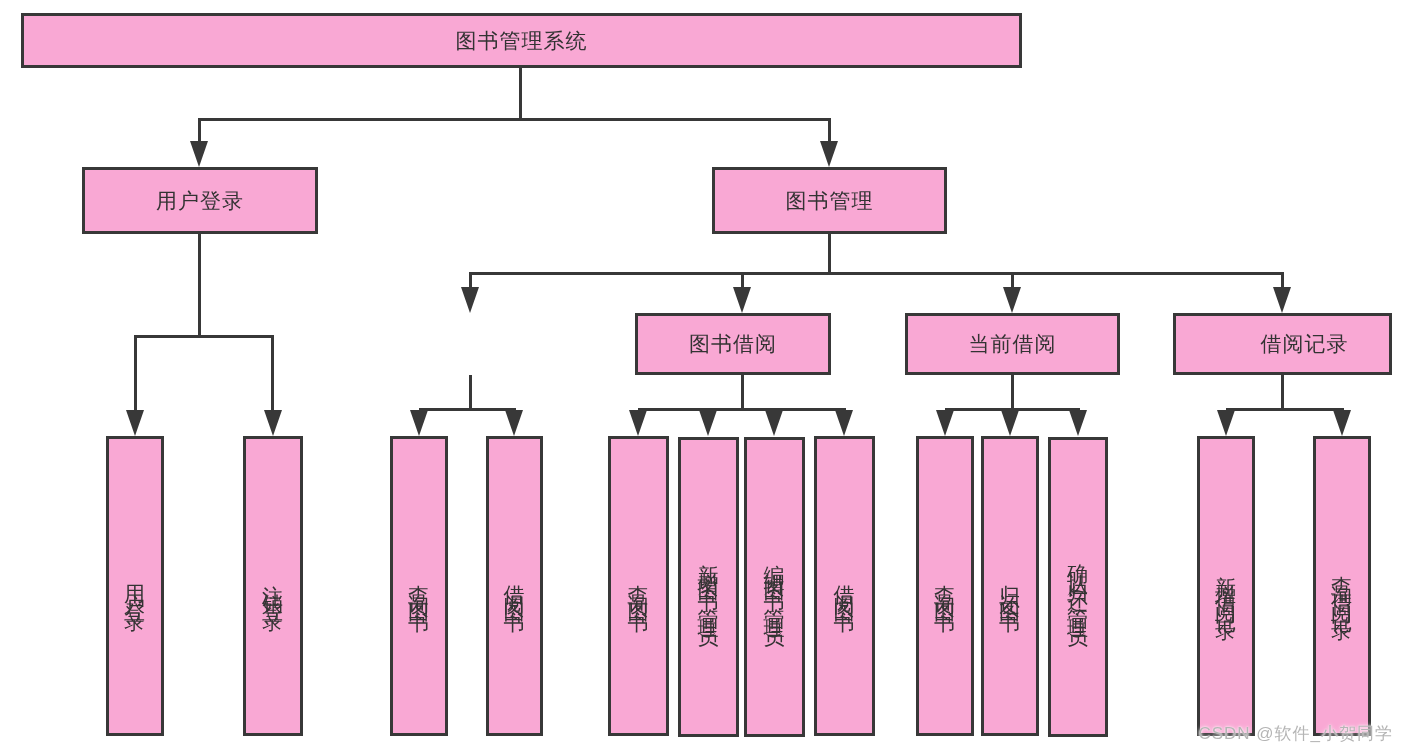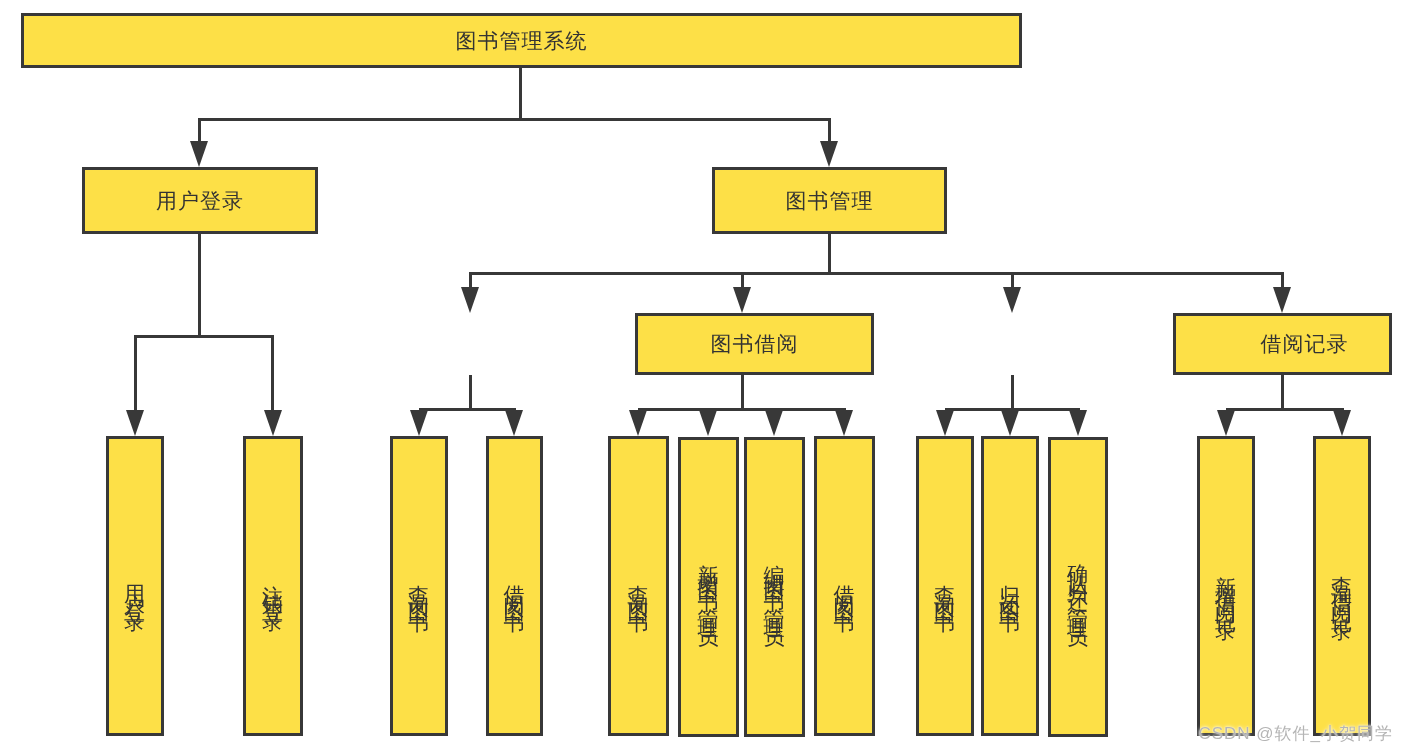--- a/index.html
+++ b/index.html
@@ -10,21 +10,21 @@
   }
   #canvas {
     position: relative;
     width: 1405px;
     height: 747px;
     background: #ffffff;
     overflow: hidden;
   }
   .box {
     position: absolute;
-    background: #fde047;
+    background: #f9a8d4;
     border: 3px solid #383838;
     box-sizing: border-box;
     display: flex;
     align-items: center;
     justify-content: center;
     color: #333333;
   }
   .box.hbox span {
     font-size: 21px;
     letter-spacing: 1px;
@@ -98,22 +98,25 @@
   <div class="line h" style="left:469px; top:272px; width:814px;"></div>
   <div class="line v" style="left:469px; top:272px; height:18px;"></div>
   <div class="arrow" style="left:461px; top:287px;"></div>
   <div class="line v" style="left:741px; top:272px; height:18px;"></div>
   <div class="arrow" style="left:733px; top:287px;"></div>
   <div class="line v" style="left:1011px; top:272px; height:18px;"></div>
   <div class="arrow" style="left:1003px; top:287px;"></div>
   <div class="line v" style="left:1281px; top:272px; height:18px;"></div>
   <div class="arrow" style="left:1273px; top:287px;"></div>
 
-  <div class="box hbox" style="left:635px; top:313px; width:239px; height:62px;">
+  <div class="box hbox" style="left:635px; top:313px; width:196px; height:62px;">
     <span>图书借阅</span>
+  </div>
+  <div class="box hbox" style="left:905px; top:313px; width:215px; height:62px;">
+    <span>当前借阅</span>
   </div>
   <div class="box hbox" style="left:1173px; top:313px; width:219px; height:62px;padding-left:44px;">
     <span>借阅记录</span>
   </div>
 
   <div class="line v" style="left:469px; top:375px; height:33px;"></div>
   <div class="line h" style="left:419px; top:408px; width:97px;"></div>
   <div class="arrow" style="left:410px; top:410px;"></div>
   <div class="arrow" style="left:505px; top:410px;"></div>
 

